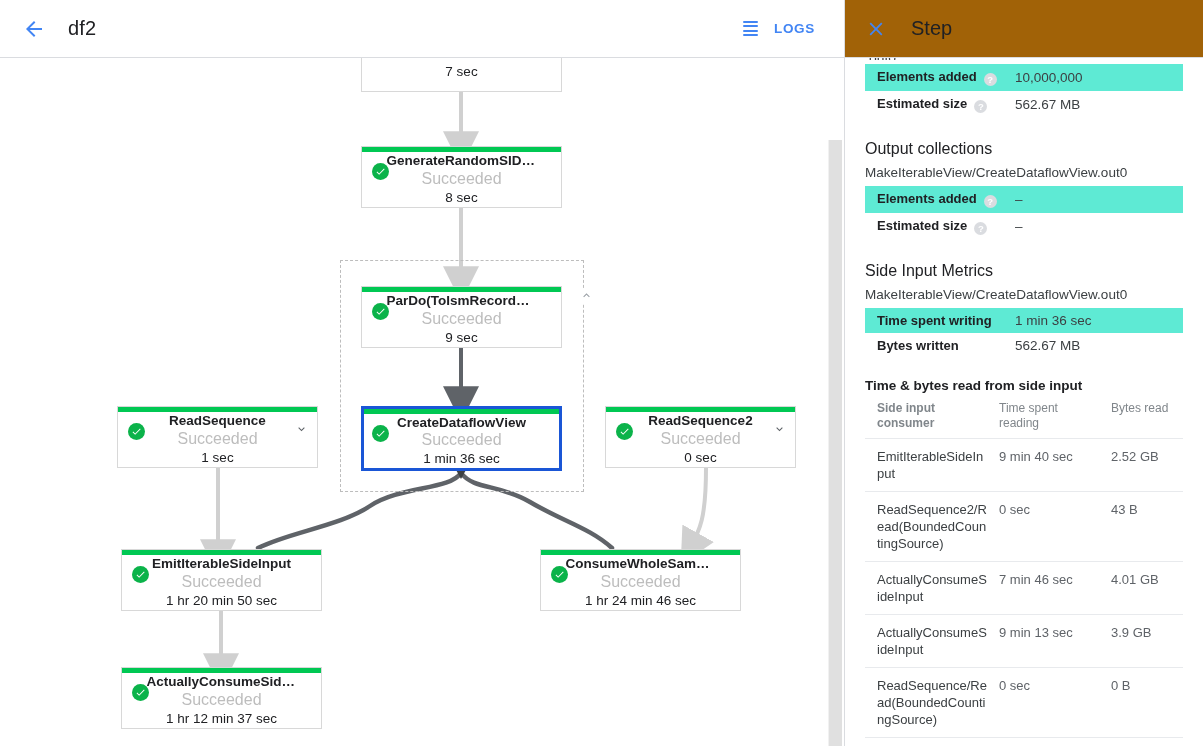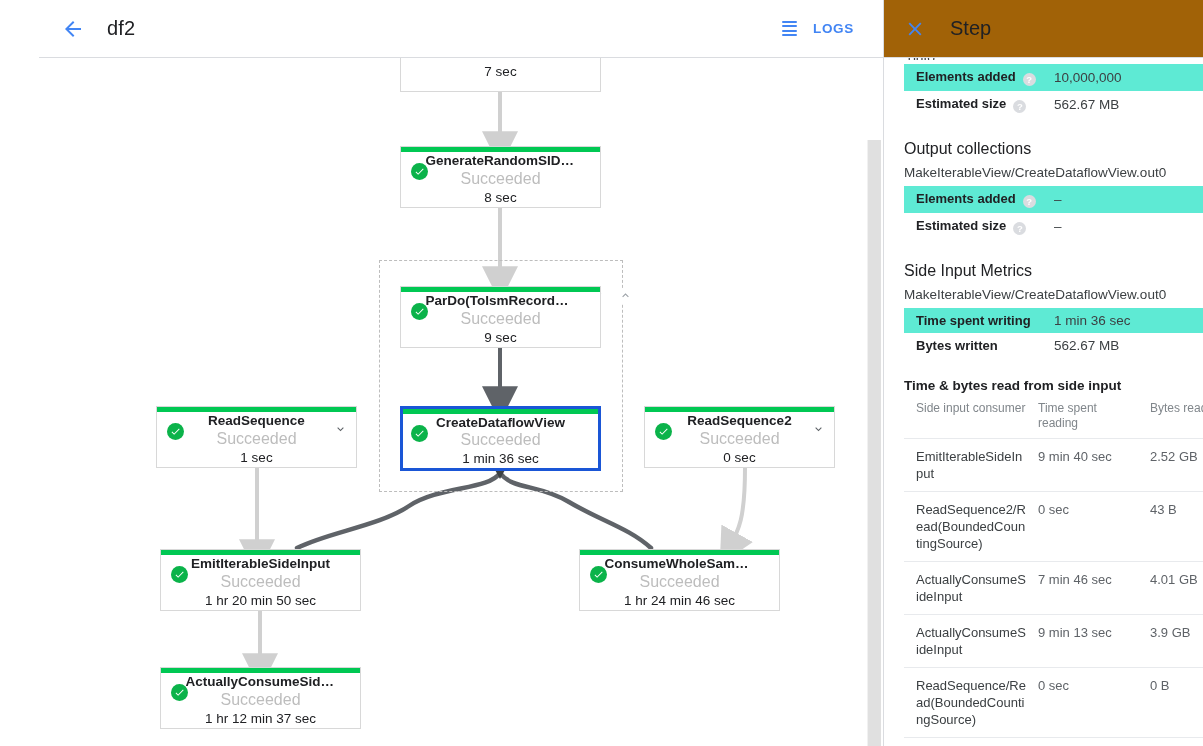--- a/index.html
+++ b/index.html
@@ -4,21 +4,21 @@
 <style>
   * { box-sizing: border-box; }
   html, body {
     margin: 0; padding: 0;
     width: 1203px; height: 746px;
     overflow: hidden;
     background: #ffffff;
     font-family: "Liberation Sans", sans-serif;
     -webkit-font-smoothing: antialiased;
   }
-  #app { position: relative; width: 1203px; height: 746px; display: flex; padding-left: 39px; }
+  #app { position: relative; width: 1203px; height: 746px; display: flex; }
 
   
   #left-pane {
     position: relative;
     width: 845px; height: 746px;
     background: #fff;
     overflow: hidden;
     flex: 0 0 845px;
   }
   #topbar {
@@ -203,21 +203,21 @@
   .subsection-h {
     font-size: 13.5px; font-weight: bold; color: #202124;
     margin: 20px 0 2px 0;
   }
   .si-table { width: 100%; border-collapse: collapse; table-layout: fixed; }
   .si-table th {
     font-size: 12px; color: #80868b; font-weight: 400; text-align: left;
     padding: 6px 6px 7px 12px; vertical-align: top; line-height: 15px;
     border-bottom: 1px solid #e8eaed;
   }
-  .si-table th.c0 { width: 128px; }
+  .si-table th.c0 { width: 128px; font-weight: bold; }
   .si-table th.c1 { width: 112px; padding-left: 6px; }
   .si-table th.c2 { width: 78px; padding-left: 6px; }
   .si-table td {
     font-size: 13px; color: #3c4043; padding: 9px 6px 9px 12px;
     vertical-align: top; border-bottom: 1px solid #e8eaed;
     line-height: 17px; word-break: break-all;
   }
   .si-table td.c1, .si-table td.c2 { padding-left: 6px; word-break: normal; color:#5f6368; }
   .si-table td.c0 { color: #3c4043; }
 </style>

